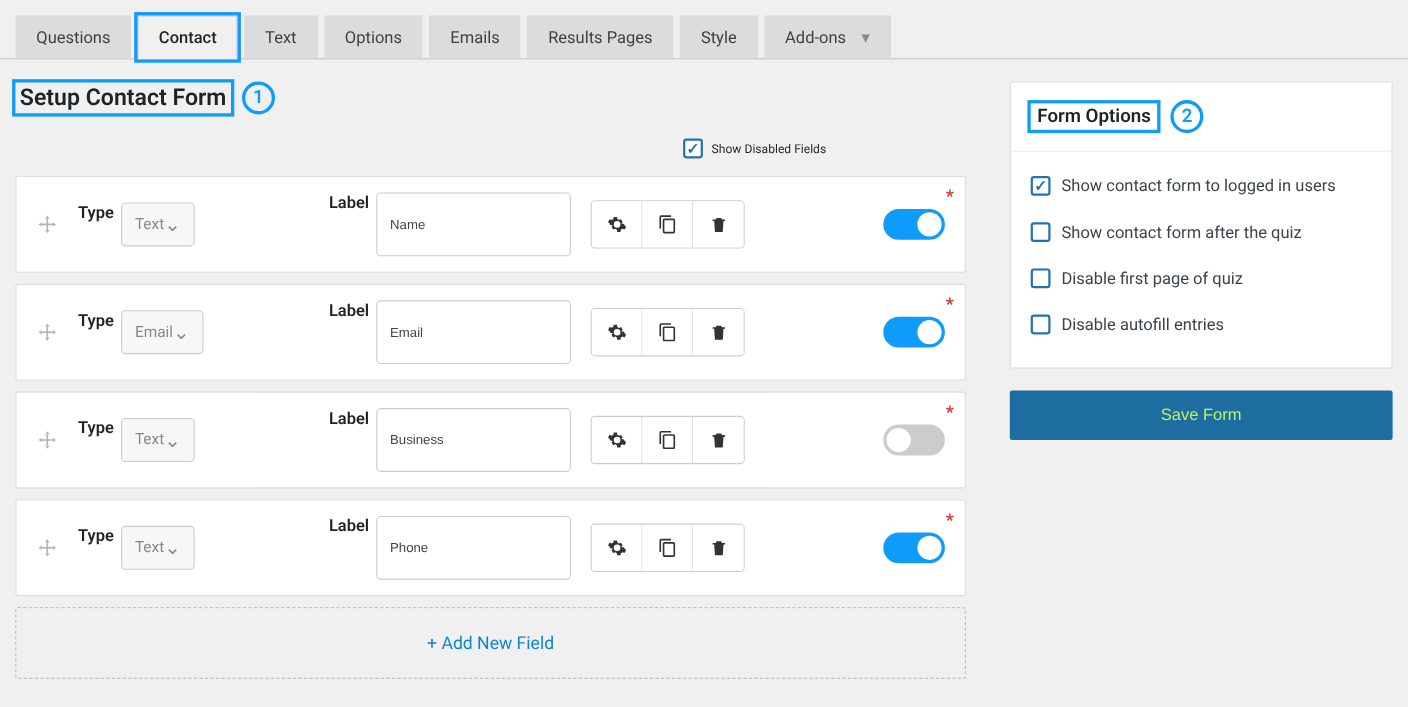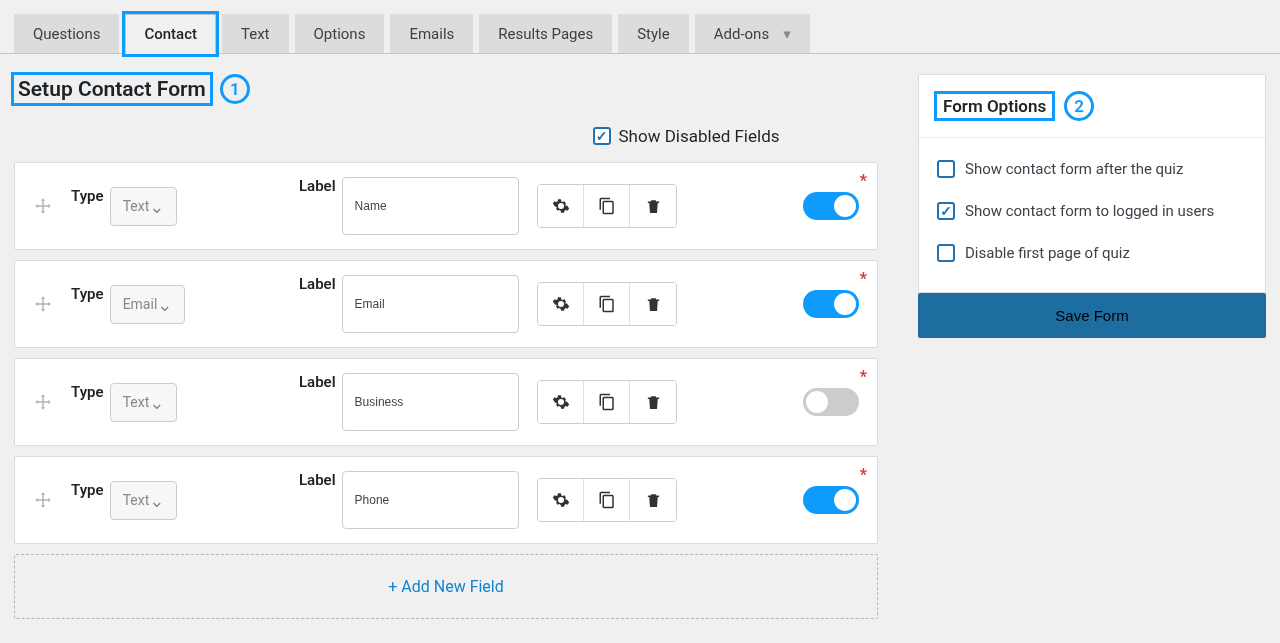--- a/index.html
+++ b/index.html
@@ -76,21 +76,21 @@
       justify-content: center;
       font-weight: 600;
       font-size: 17px;
     }
     .show-disabled-row {
       display: flex;
       justify-content: center;
       align-items: center;
       gap: 8px;
       margin-bottom: 16px;
-      font-size: 17px;
+      font-size: 11px;
       color: #1d2327;
       margin-left: 480px;
     }
     .checkbox {
       width: 18px;
       height: 18px;
       border: 2px solid #2271b1;
       border-radius: 3px;
       display: inline-flex;
       align-items: center;
@@ -234,23 +234,24 @@
     }
     .option-item {
       display: flex;
       align-items: center;
       gap: 10px;
       padding: 12px 0;
       color: #3c434a;
       font-size: 15px;
     }
     .save-btn {
+      margin-top: 20px;
       width: 100%;
       background: #1e6da1;
-      color: #000000;
+      color: #bef264;
       border: none;
       padding: 14px;
       font-size: 15px;
       cursor: pointer;
       border-radius: 2px;
     }
     .caret-down::after {
       content: "▾";
       margin-left: 8px;
       color: #888;
@@ -479,28 +480,32 @@
   </div>
 
   <div class="right-panel">
     <div class="options-card">
       <div class="options-header">
         <span class="options-title">Form Options</span>
         <span class="callout">2</span>
       </div>
       <div class="options-body">
         <div class="option-item">
+          <span class="checkbox checked"></span>
+          <span>Show contact form to logged in users</span>
+        </div>
+        <div class="option-item">
           <span class="checkbox"></span>
           <span>Show contact form after the quiz</span>
-        </div>
-        <div class="option-item">
-          <span class="checkbox checked"></span>
-          <span>Show contact form to logged in users</span>
         </div>
         <div class="option-item">
           <span class="checkbox"></span>
           <span>Disable first page of quiz</span>
         </div>
+        <div class="option-item">
+          <span class="checkbox"></span>
+          <span>Disable autofill entries</span>
+        </div>
       </div>
     </div>
     <button class="save-btn">Save Form</button>
   </div>
 </div>
 
 </body></html>

